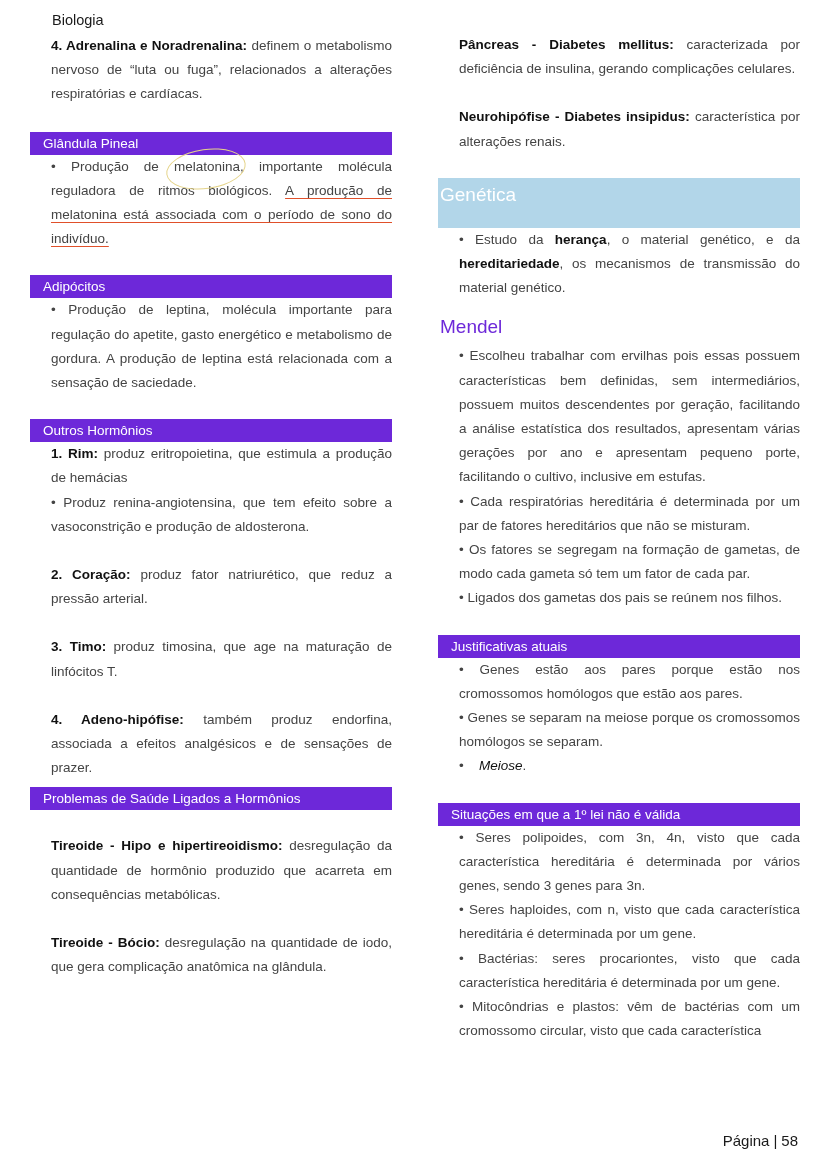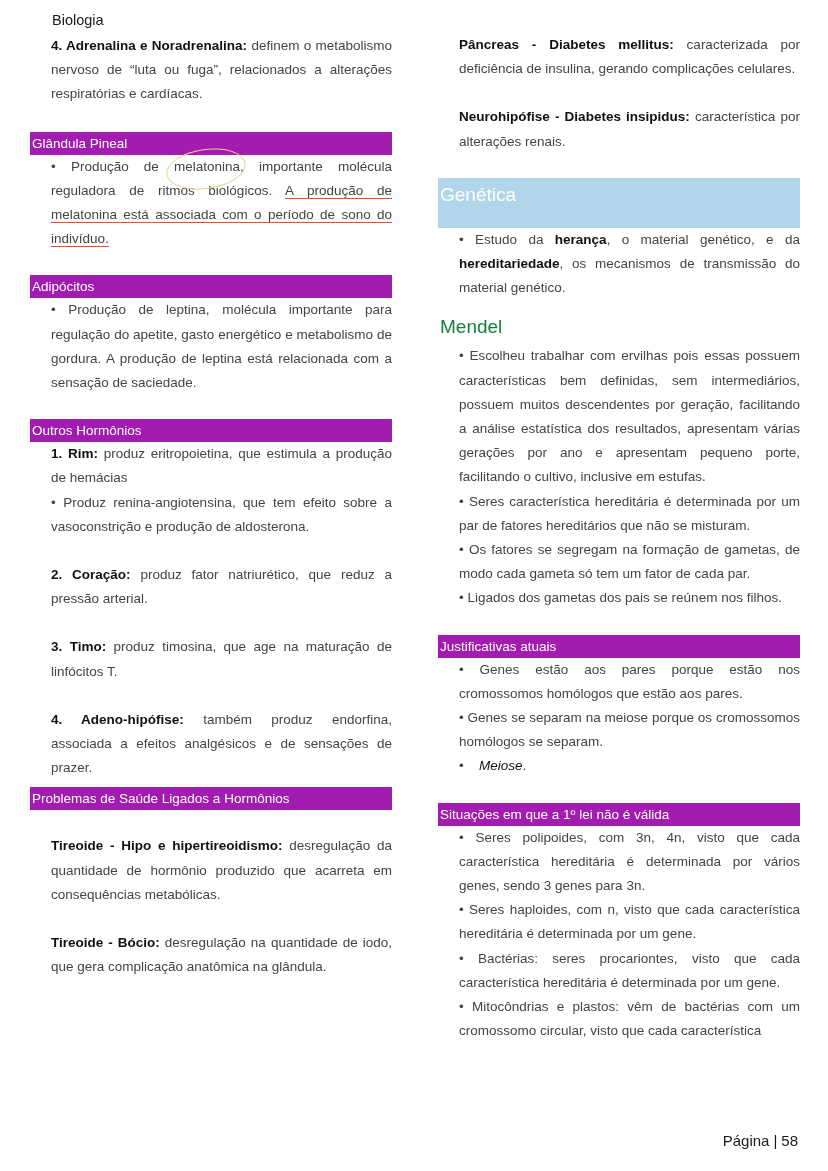--- a/index.html
+++ b/index.html
@@ -10,25 +10,25 @@
   .page-header { position: absolute; left: 52px; top: 12px; font-size: 14.5px; color: #1a1a1a; }
   .col { position: absolute; top: 0; }
   .col-left { left: 30px; width: 362px; }
   .col-right { left: 438px; width: 362px; }
   .p {
     font-size: 13.5px; line-height: 24.2px; text-align: justify; color: #444;
     padding-left: 21px; margin: 0;
   }
   .p b { color: #111; font-weight: bold; }
   .bar {
-    background: #a21caf; color: #fff; font-size: 13.5px; height: 23px; line-height: 24px;
-    padding-left: 2px; margin: 0;
+    background: #6d28d9; color: #fff; font-size: 13.5px; height: 23px; line-height: 24px;
+    padding-left: 13px; margin: 0;
   }
   .bar-light { background: #b2d6e9; color: #fff; font-size: 19px; height: 50px; line-height: 34px; padding-left: 2px; }
-  .mendel { font-size: 19px; color: #15803d; padding-left: 2px; height: 30px; line-height: 30px; }
+  .mendel { font-size: 19px; color: #6d28d9; padding-left: 2px; height: 30px; line-height: 30px; }
   .ul-red { text-decoration: underline; text-decoration-color: #e0502a; text-underline-offset: 3px; }
   .circle-mark {
     position: absolute; border: 1.3px solid #e5d48a; border-radius: 50%;
   }
   .footer { position: absolute; right: 30px; top: 1132px; font-size: 15px; color: #1a1a1a; }
   .footer .sep { margin: 0 4px; }
   .bullet { display: inline-block; width: 20px; }
   .ital { font-style: italic; color: #111; }
 </style>
 </head>
@@ -62,21 +62,21 @@
 <div class="col col-right">
   <p class="p" style="margin-top:33px"><b>Pâncreas - Diabetes mellitus:</b><span> caracterizada por deficiência de insulina, gerando complicações celulares.</span></p>
   <p class="p" style="margin-top:24px"><b>Neurohipófise - Diabetes insipidus:</b><span> característica por alterações renais.</span></p>
 
   <div class="bar-light" style="margin-top:24px">Genética</div>
   <p class="p"><span>•  Estudo da </span><b>herança</b><span>, o material genético, e da </span><b>hereditariedade</b><span>, os mecanismos de transmissão do material genético.</span></p>
 
   <div class="mendel" style="margin-top:12px">Mendel</div>
   <p class="p" style="margin-top:2px">•  Escolheu trabalhar com ervilhas pois essas possuem características bem definidas, sem intermediários, possuem muitos descendentes por geração, facilitando a análise estatística dos resultados, apresentam várias gerações por ano e apresentam pequeno porte, facilitando o cultivo, inclusive em estufas.</p>
 
-  <p class="p">•  Seres característica hereditária é determinada por um par de fatores hereditários que não se misturam.</p>
+  <p class="p">•  Cada respiratórias hereditária é determinada por um par de fatores hereditários que não se misturam.</p>
   <p class="p">•  Os fatores se segregam na formação de gametas, de modo cada gameta só tem um fator de cada par.</p>
   <p class="p">•  Ligados dos gametas dos pais se reúnem nos filhos.</p>
 
   <div class="bar" style="margin-top:24px">Justificativas atuais</div>
   <p class="p">•  Genes estão aos pares porque estão nos cromossomos homólogos que estão aos pares.</p>
   <p class="p">•  Genes se separam na meiose porque os cromossomos homólogos se separam.</p>
   <p class="p"><span class="bullet">•</span><span class="ital">Meiose</span><span>.</span></p>
 
   <div class="bar" style="margin-top:24px">Situações em que a 1º lei não é válida</div>
   <p class="p">•  Seres polipoides, com 3n, 4n, visto que cada característica hereditária é determinada por vários genes, sendo 3 genes para 3n.</p>

